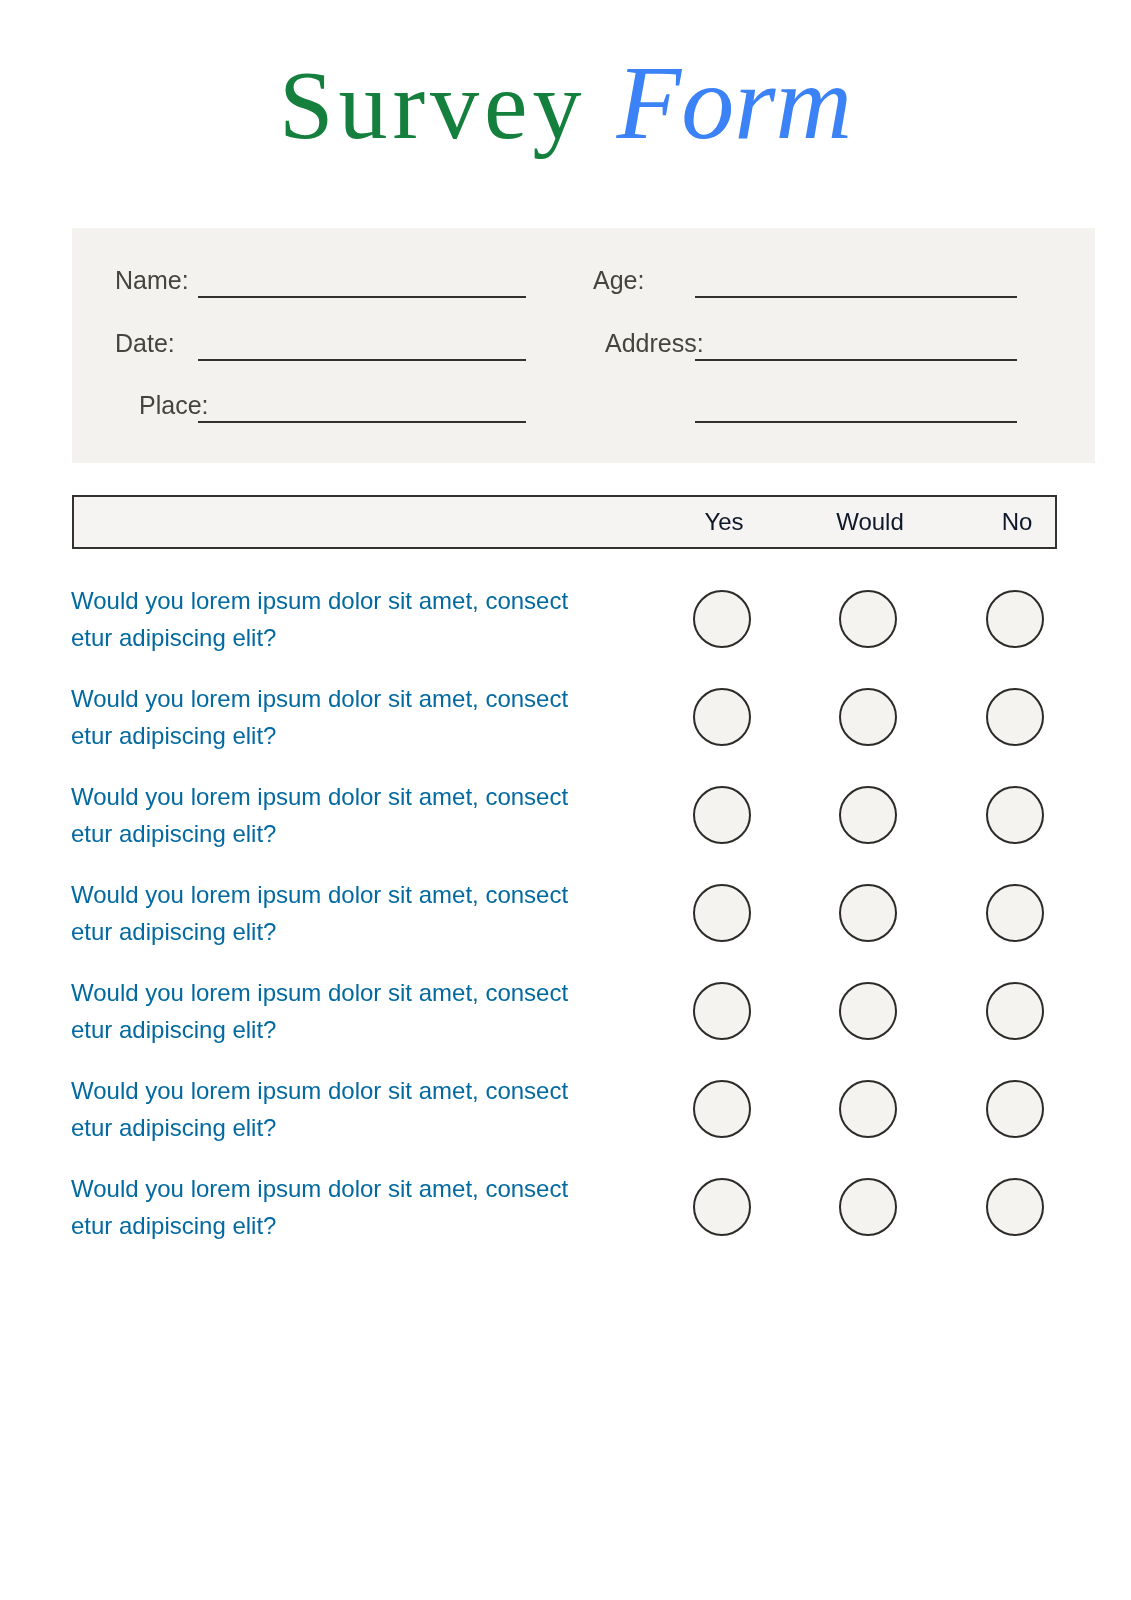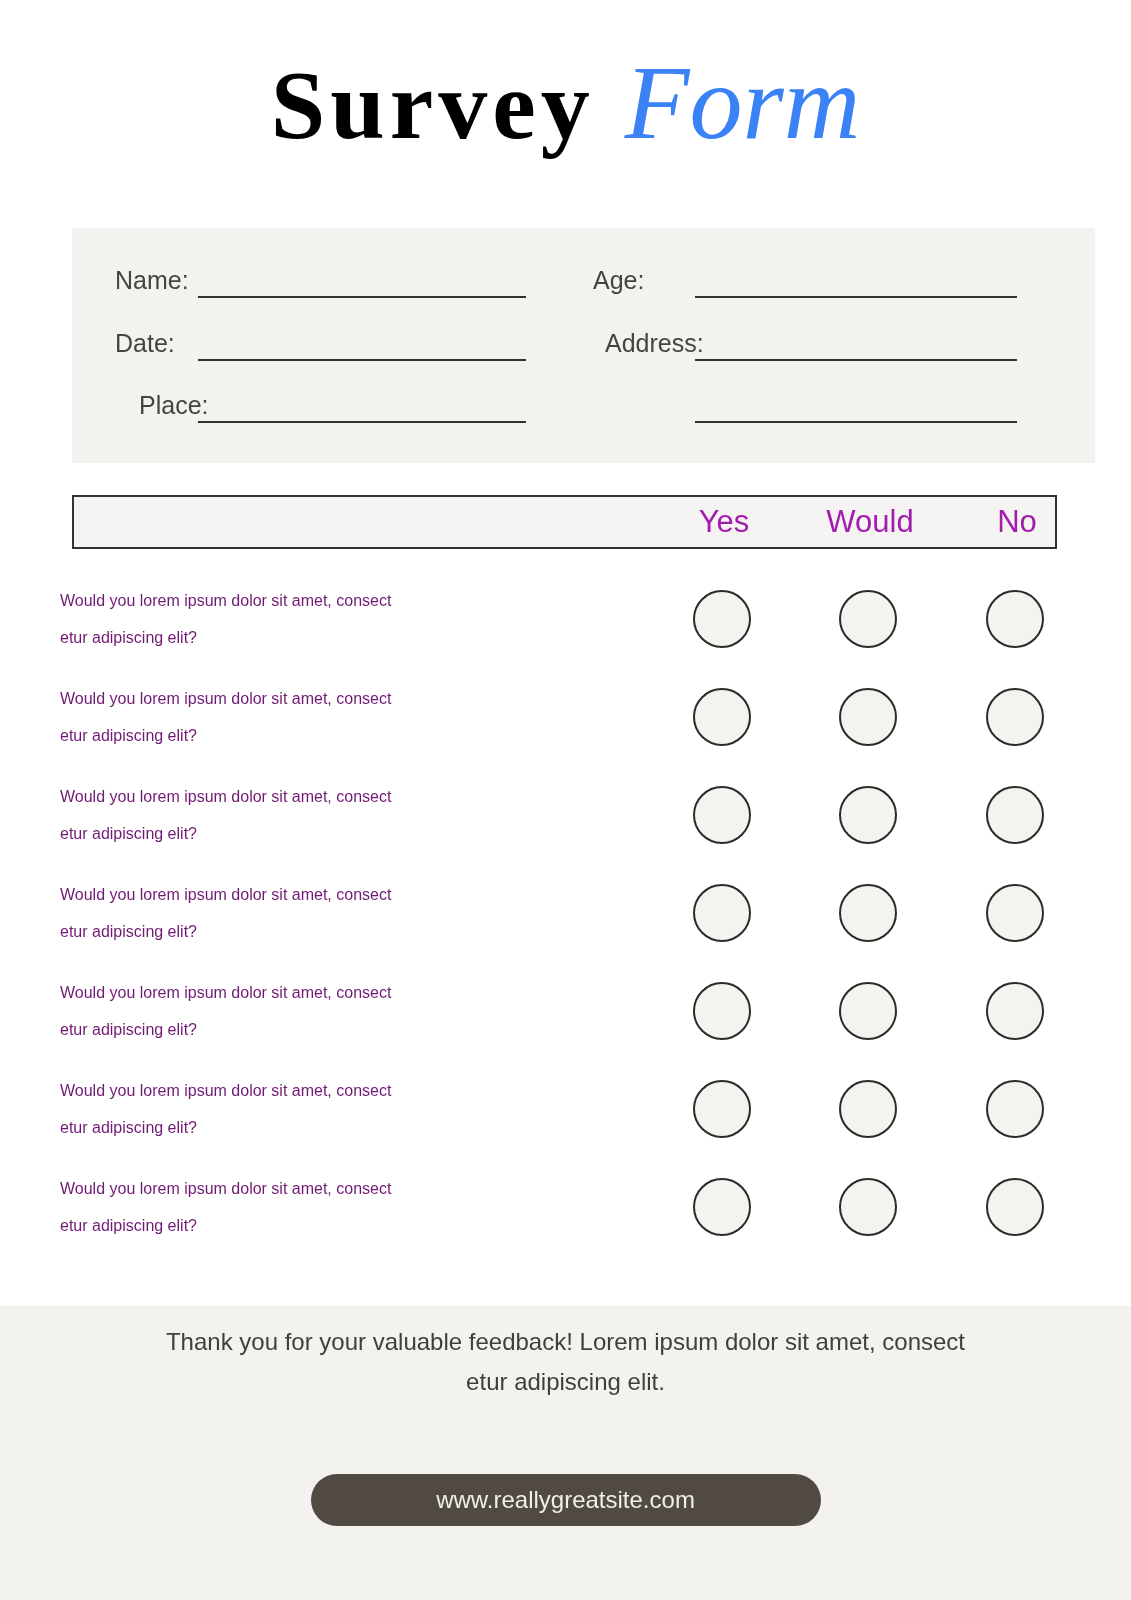--- a/index.html
+++ b/index.html
@@ -13,22 +13,22 @@
   }
   .page { position: absolute; inset: 0; }
 
   
   .title {
     position: absolute; top: 42px; left: 0; width: 100%;
     text-align: center; white-space: nowrap;
   }
   .title .w1 {
     font-family: "Liberation Serif", serif;
-    font-size: 98px; font-weight: 700; letter-spacing: 5px;
-    color: #000000;
+    font-size: 98px; font-weight: 400; letter-spacing: 5px;
+    color: #15803d;
   }
   .title .w2 {
     font-family: "Liberation Serif", serif;
     font-style: italic; font-weight: 400;
     font-size: 106px; margin-left: 30px;
     color: #3b82f6;
   }
 
   
   .info-box {
@@ -49,40 +49,40 @@
   .answer-header {
     position: absolute; left: 72px; top: 495px;
     width: 985px; height: 54px;
     background: #f5f4f2;
     border: 2px solid #33322e;
     box-sizing: border-box;
   }
   .opt {
     position: absolute; top: 50%;
     transform: translate(-50%, -50%);
-    font-size: 31px; color: #a21caf;
+    font-size: 24px; color: #0f172a;
   }
   .opt-yes   { left: 650px; }
   .opt-maybe { left: 796px; }
   .opt-no    { left: 943px; }
 
   
   .questions { position: absolute; left: 0; top: 570px; width: 100%; }
   .qrow { position: absolute; left: 0; width: 100%; height: 98px; }
   .qrow:nth-child(1) { top: 0px; }
   .qrow:nth-child(2) { top: 98px; }
   .qrow:nth-child(3) { top: 196px; }
   .qrow:nth-child(4) { top: 294px; }
   .qrow:nth-child(5) { top: 392px; }
   .qrow:nth-child(6) { top: 490px; }
   .qrow:nth-child(7) { top: 588px; }
   .qtext {
-    position: absolute; left: 60px; top: 50%;
+    position: absolute; left: 71px; top: 50%;
     transform: translateY(-50%);
-    font-size: 16px; line-height: 37px; color: #701a75;
+    font-size: 24px; line-height: 37px; color: #0369a1;
     width: 600px;
   }
   .circle {
     position: absolute; top: 50%;
     transform: translateY(-50%);
     width: 58px; height: 58px;
     border: 2px solid #2c2b28; border-radius: 50%;
     background: #f4f3f0;
     box-sizing: border-box;
   }
@@ -211,23 +211,14 @@
         <div>Would you lorem ipsum dolor sit amet, consect</div>
         <div>etur adipiscing elit?</div>
       </div>
       <div class="circle c-yes"></div>
       <div class="circle c-maybe"></div>
       <div class="circle c-no"></div>
     </div>
 
   </div>
 
-  <div class="footer">
-    <div class="thanks">
-      <div>Thank you for your valuable feedback! Lorem ipsum dolor sit amet, consect</div>
-      <div>etur adipiscing elit.</div>
-    </div>
-    <div class="website-pill">
-      <span>www.reallygreatsite.com</span>
-    </div>
-  </div>
 
 </div>
 
 </body></html>

